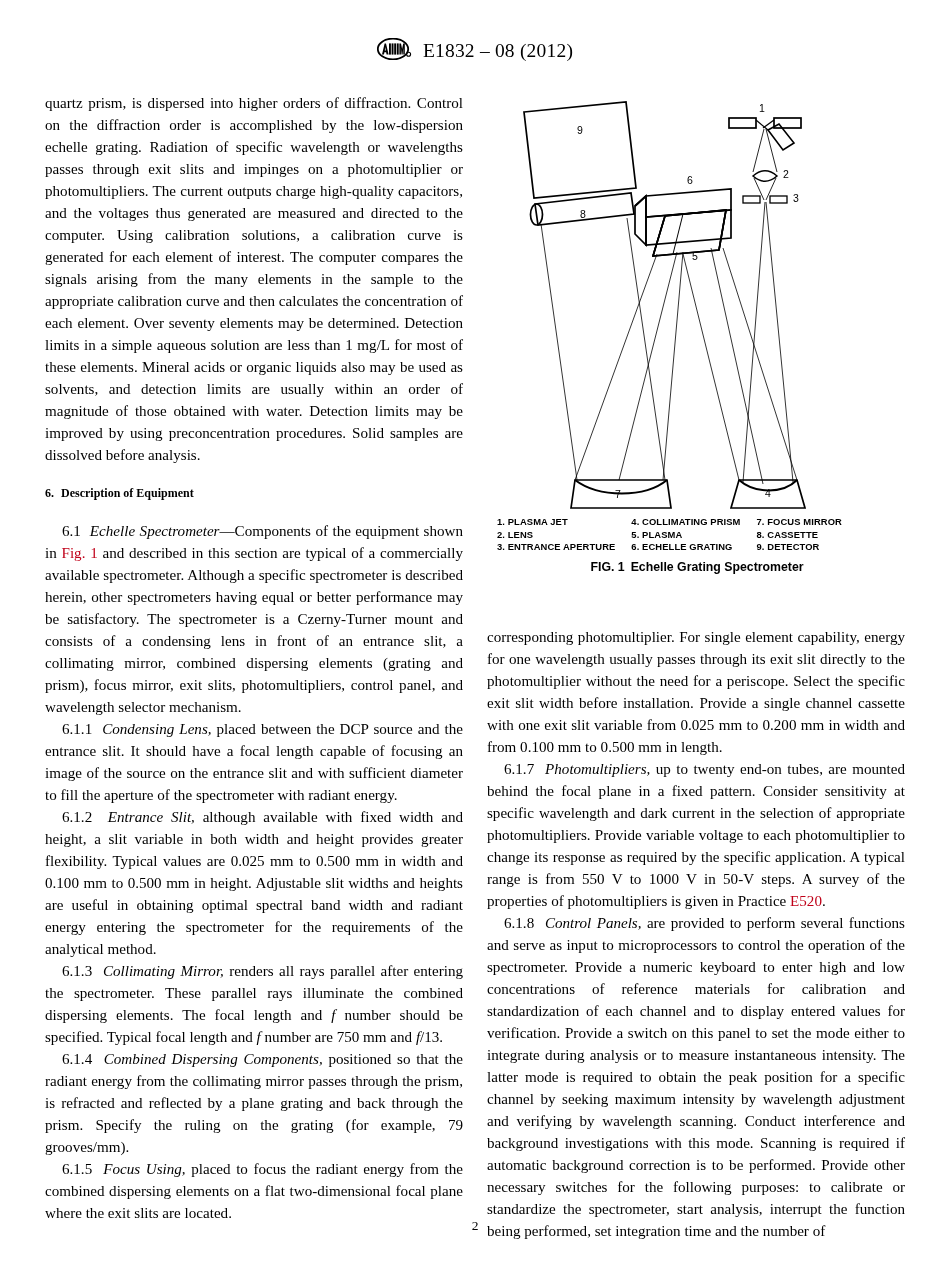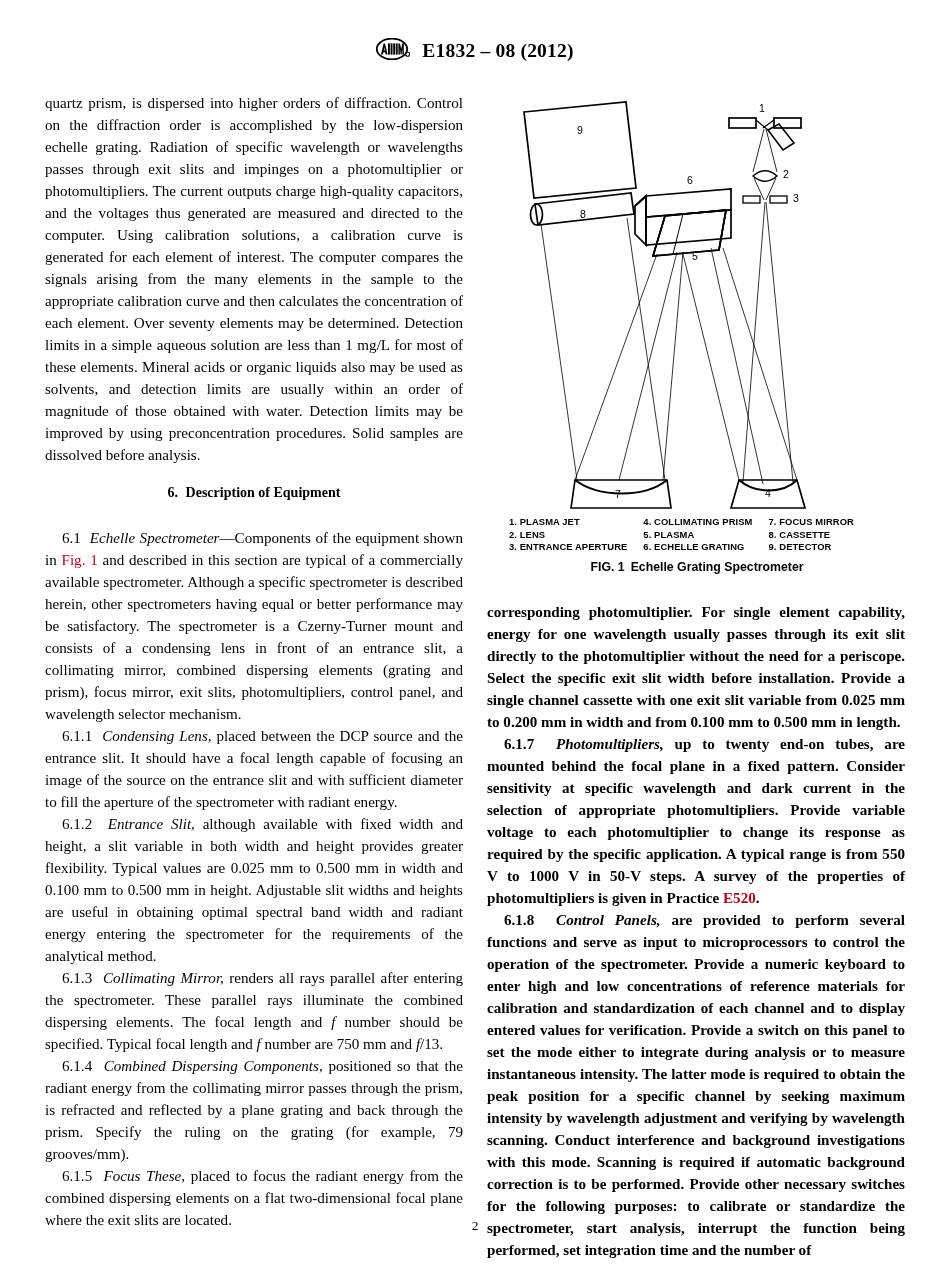--- a/index.html
+++ b/index.html
@@ -32,48 +32,48 @@
     display: inline-block;
     vertical-align: -3px;
     width: 36px; height: 22px;
     position: relative;
     margin-right: 6px;
   }
   .astm-logo svg { display: block; }
   .doc-header-title {
     display: inline-block;
     font-family: "Liberation Serif", serif;
-    font-weight: bold;
+    font-weight: normal;
     font-size: 19.5px;
     letter-spacing: 0.2px;
   }
 
   
   .col {
     position: absolute;
     width: 418px;
     font-size: 15.1px;
     line-height: 22px;
     text-align: justify;
     text-justify: inter-word;
     hyphens: manual;
   }
   .col-left  { left: 45px;  top: 92px; }
-  .col-right { left: 487px; top: 601px; font-weight: bold; }
+  .col-right { left: 487px; top: 626px; }
 
   p { margin: 0; }
   p.body-indent { text-indent: 17px; }
   p.body-flush  { text-indent: 0; }
 
   .sec-head {
     font-weight: bold;
-    font-size: 14px;
-    margin: 16px 0 23px 0;
+    font-size: 12px;
+    margin: 16px 0 16px 0;
     text-indent: 0;
-    text-align: center;
+    text-align: left;
   }
   .sec-head .num { margin-right: 4px; }
 
   i, .it { font-style: italic; }
   .link { color: #c00018; }
   .fnum { font-style: italic; }
 
   
   .figure {
     position: absolute;
@@ -90,21 +90,21 @@
     left: 0; top: 428px;
     width: 420px;
     font-family: "Liberation Sans", sans-serif;
     font-size: 9.4px;
     font-weight: bold;
     letter-spacing: 0.1px;
     color: #000;
   }
   .fig-legend table {
     border-collapse: collapse;
-    margin-left: 22px;
+    margin-left: 10px;
   }
   .fig-legend td {
     padding: 0 16px 1.5px 0;
     white-space: nowrap;
     vertical-align: top;
   }
   .fig-caption {
     position: absolute;
     left: 0; top: 472px;
     width: 420px;
@@ -177,21 +177,21 @@
       <span>&nbsp;</span><i>Collimating Mirror,</i><span> renders all rays parallel after entering the spectrometer. These parallel rays illuminate the combined dispersing elements. The focal length and </span><span class="fnum">f</span><span> number should be specified. Typical focal length and </span><span class="fnum">f</span><span> number are 750 mm and </span><span class="fnum">f</span><span>/13.</span>
     </p>
 
     <p class="body-indent">
       <span>6.1.4</span>
       <span>&nbsp;</span><i>Combined Dispersing Components,</i><span> positioned so that the radiant energy from the collimating mirror passes through the prism, is refracted and reflected by a plane grating and back through the prism. Specify the ruling on the grating (for example, 79 grooves/mm).</span>
     </p>
 
     <p class="body-indent">
       <span>6.1.5</span>
-      <span>&nbsp;</span><i>Focus These,</i><span> placed to focus the radiant energy from the combined dispersing elements on a flat two-dimensional focal plane where the exit slits are located.</span>
+      <span>&nbsp;</span><i>Focus Using,</i><span> placed to focus the radiant energy from the combined dispersing elements on a flat two-dimensional focal plane where the exit slits are located.</span>
     </p>
 
   </div>
 
   <div class="figure">
     <svg class="fig-canvas" viewBox="0 0 420 440">
       <g fill="none" stroke="#000" stroke-width="1.1" stroke-linejoin="miter">
 
         <polygon points="37,24 139,14 149,100 47,110" stroke-width="1.7"></polygon>
 

